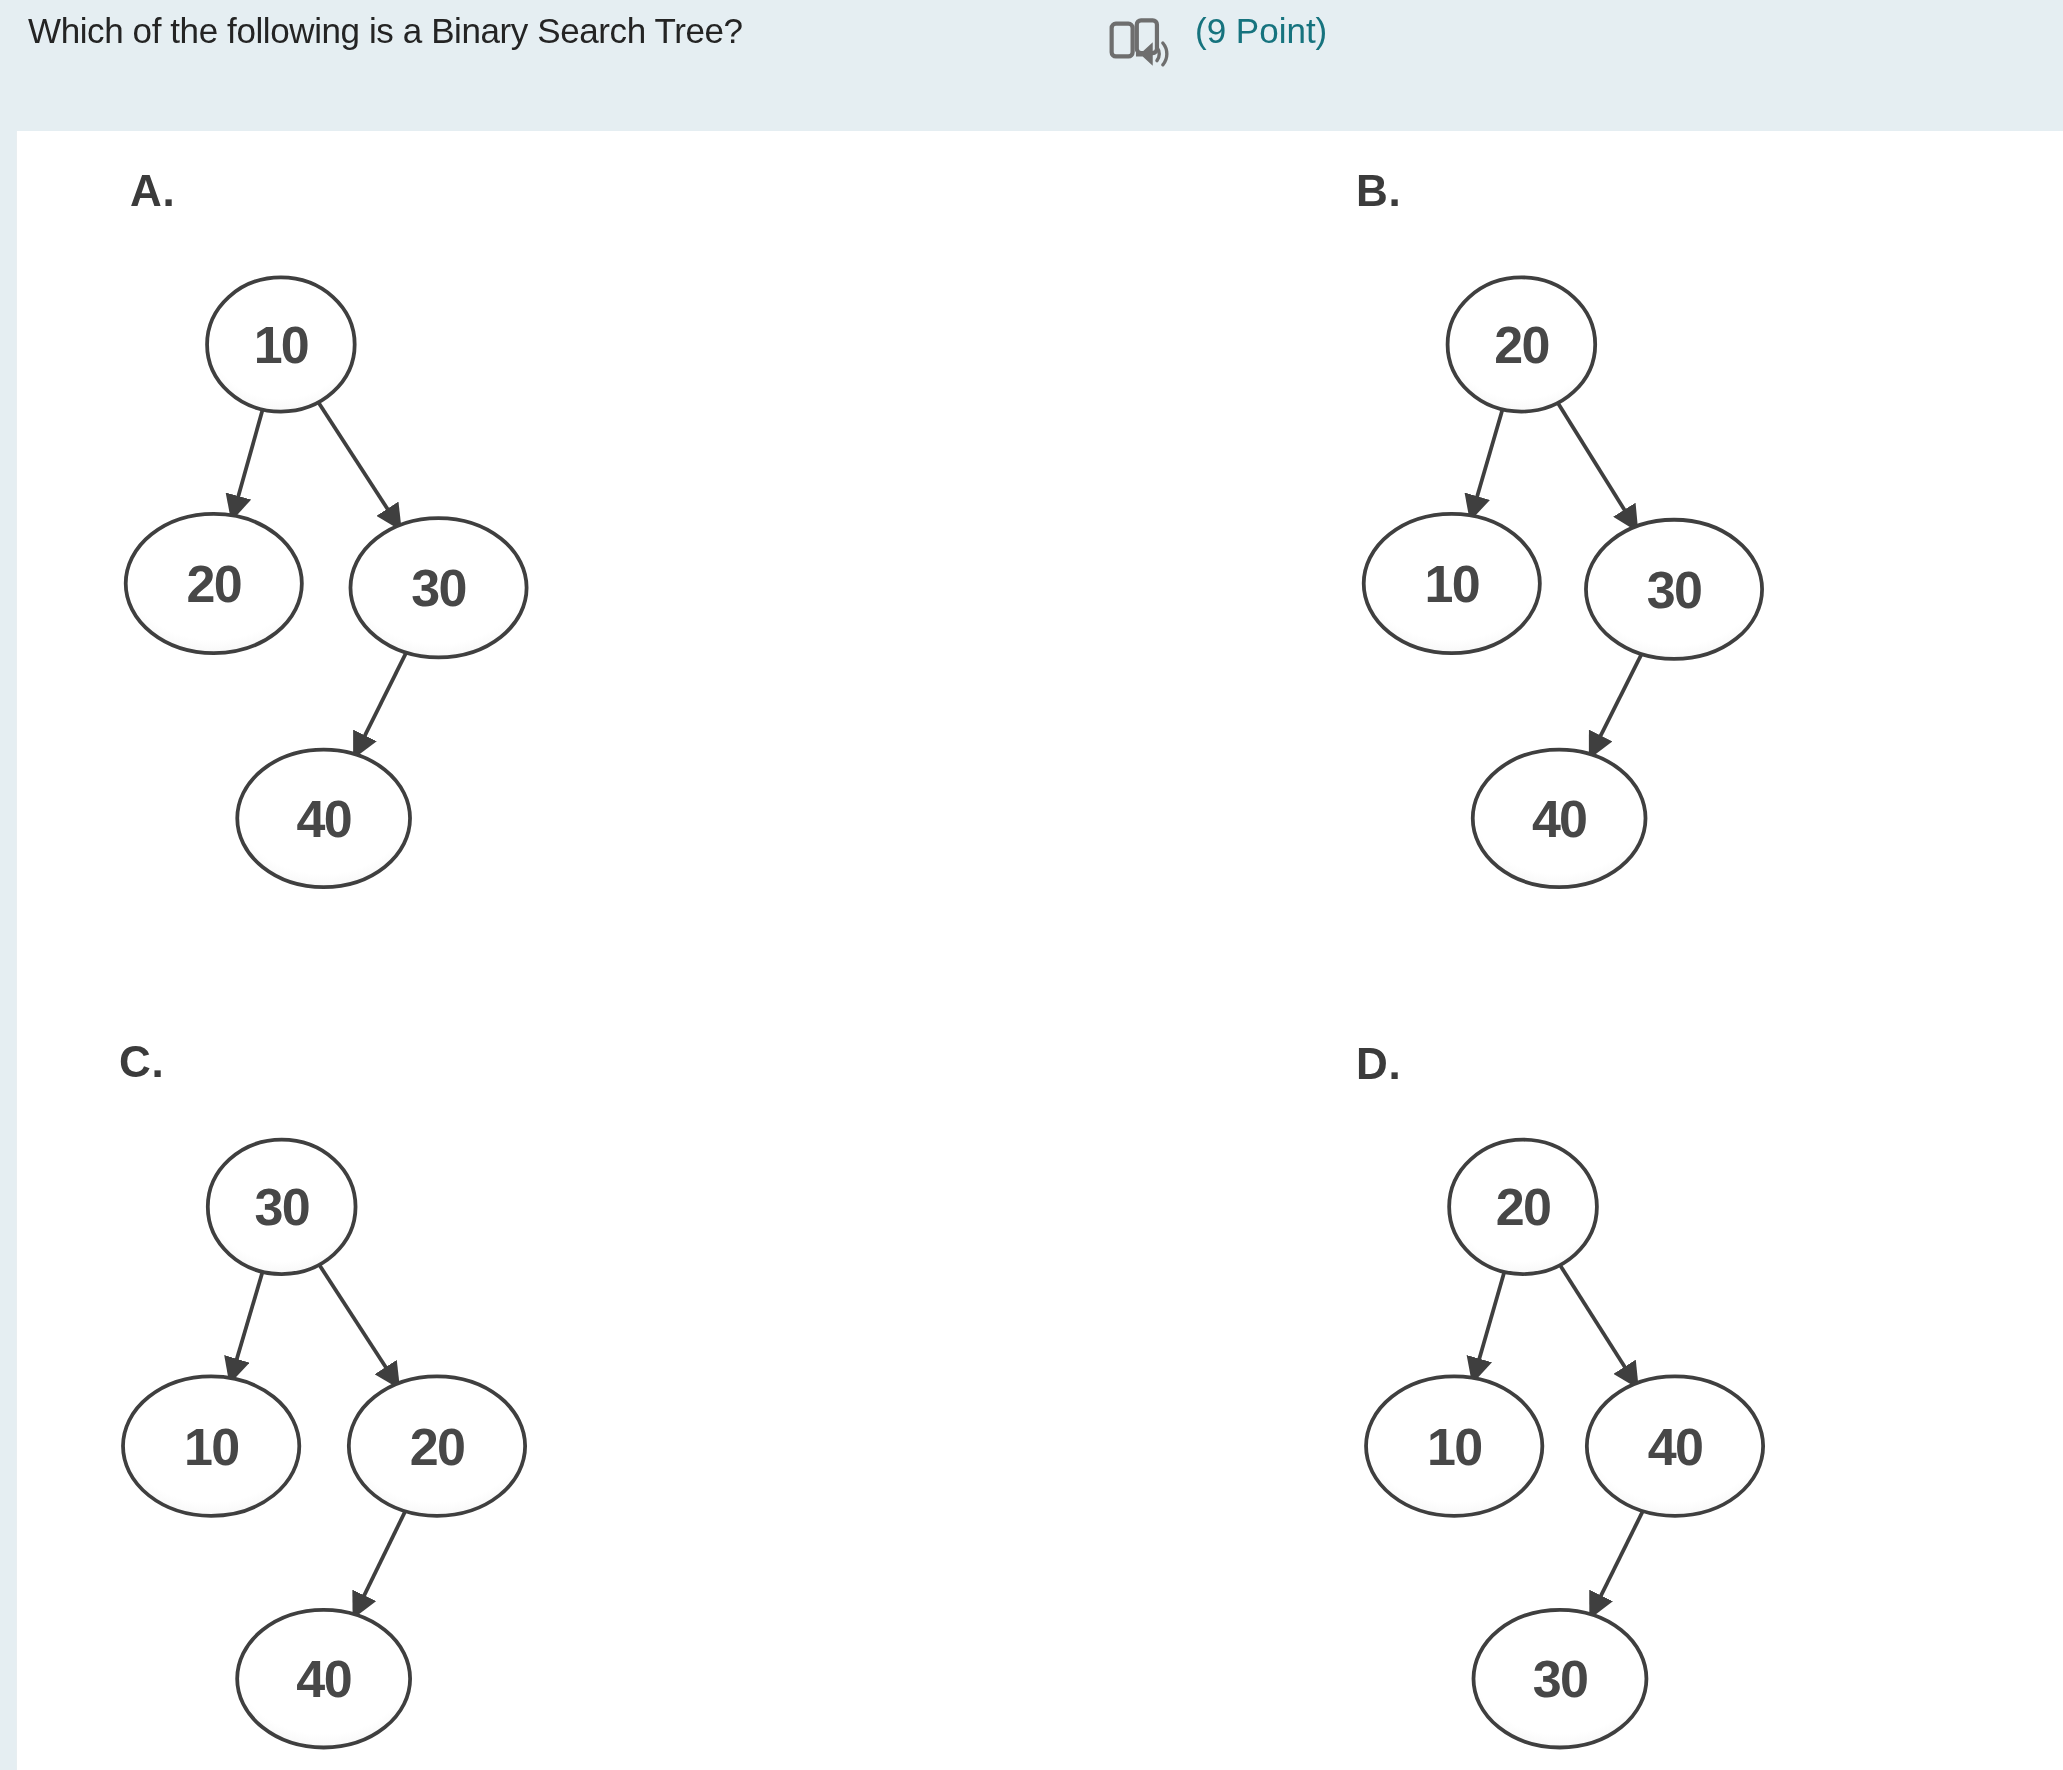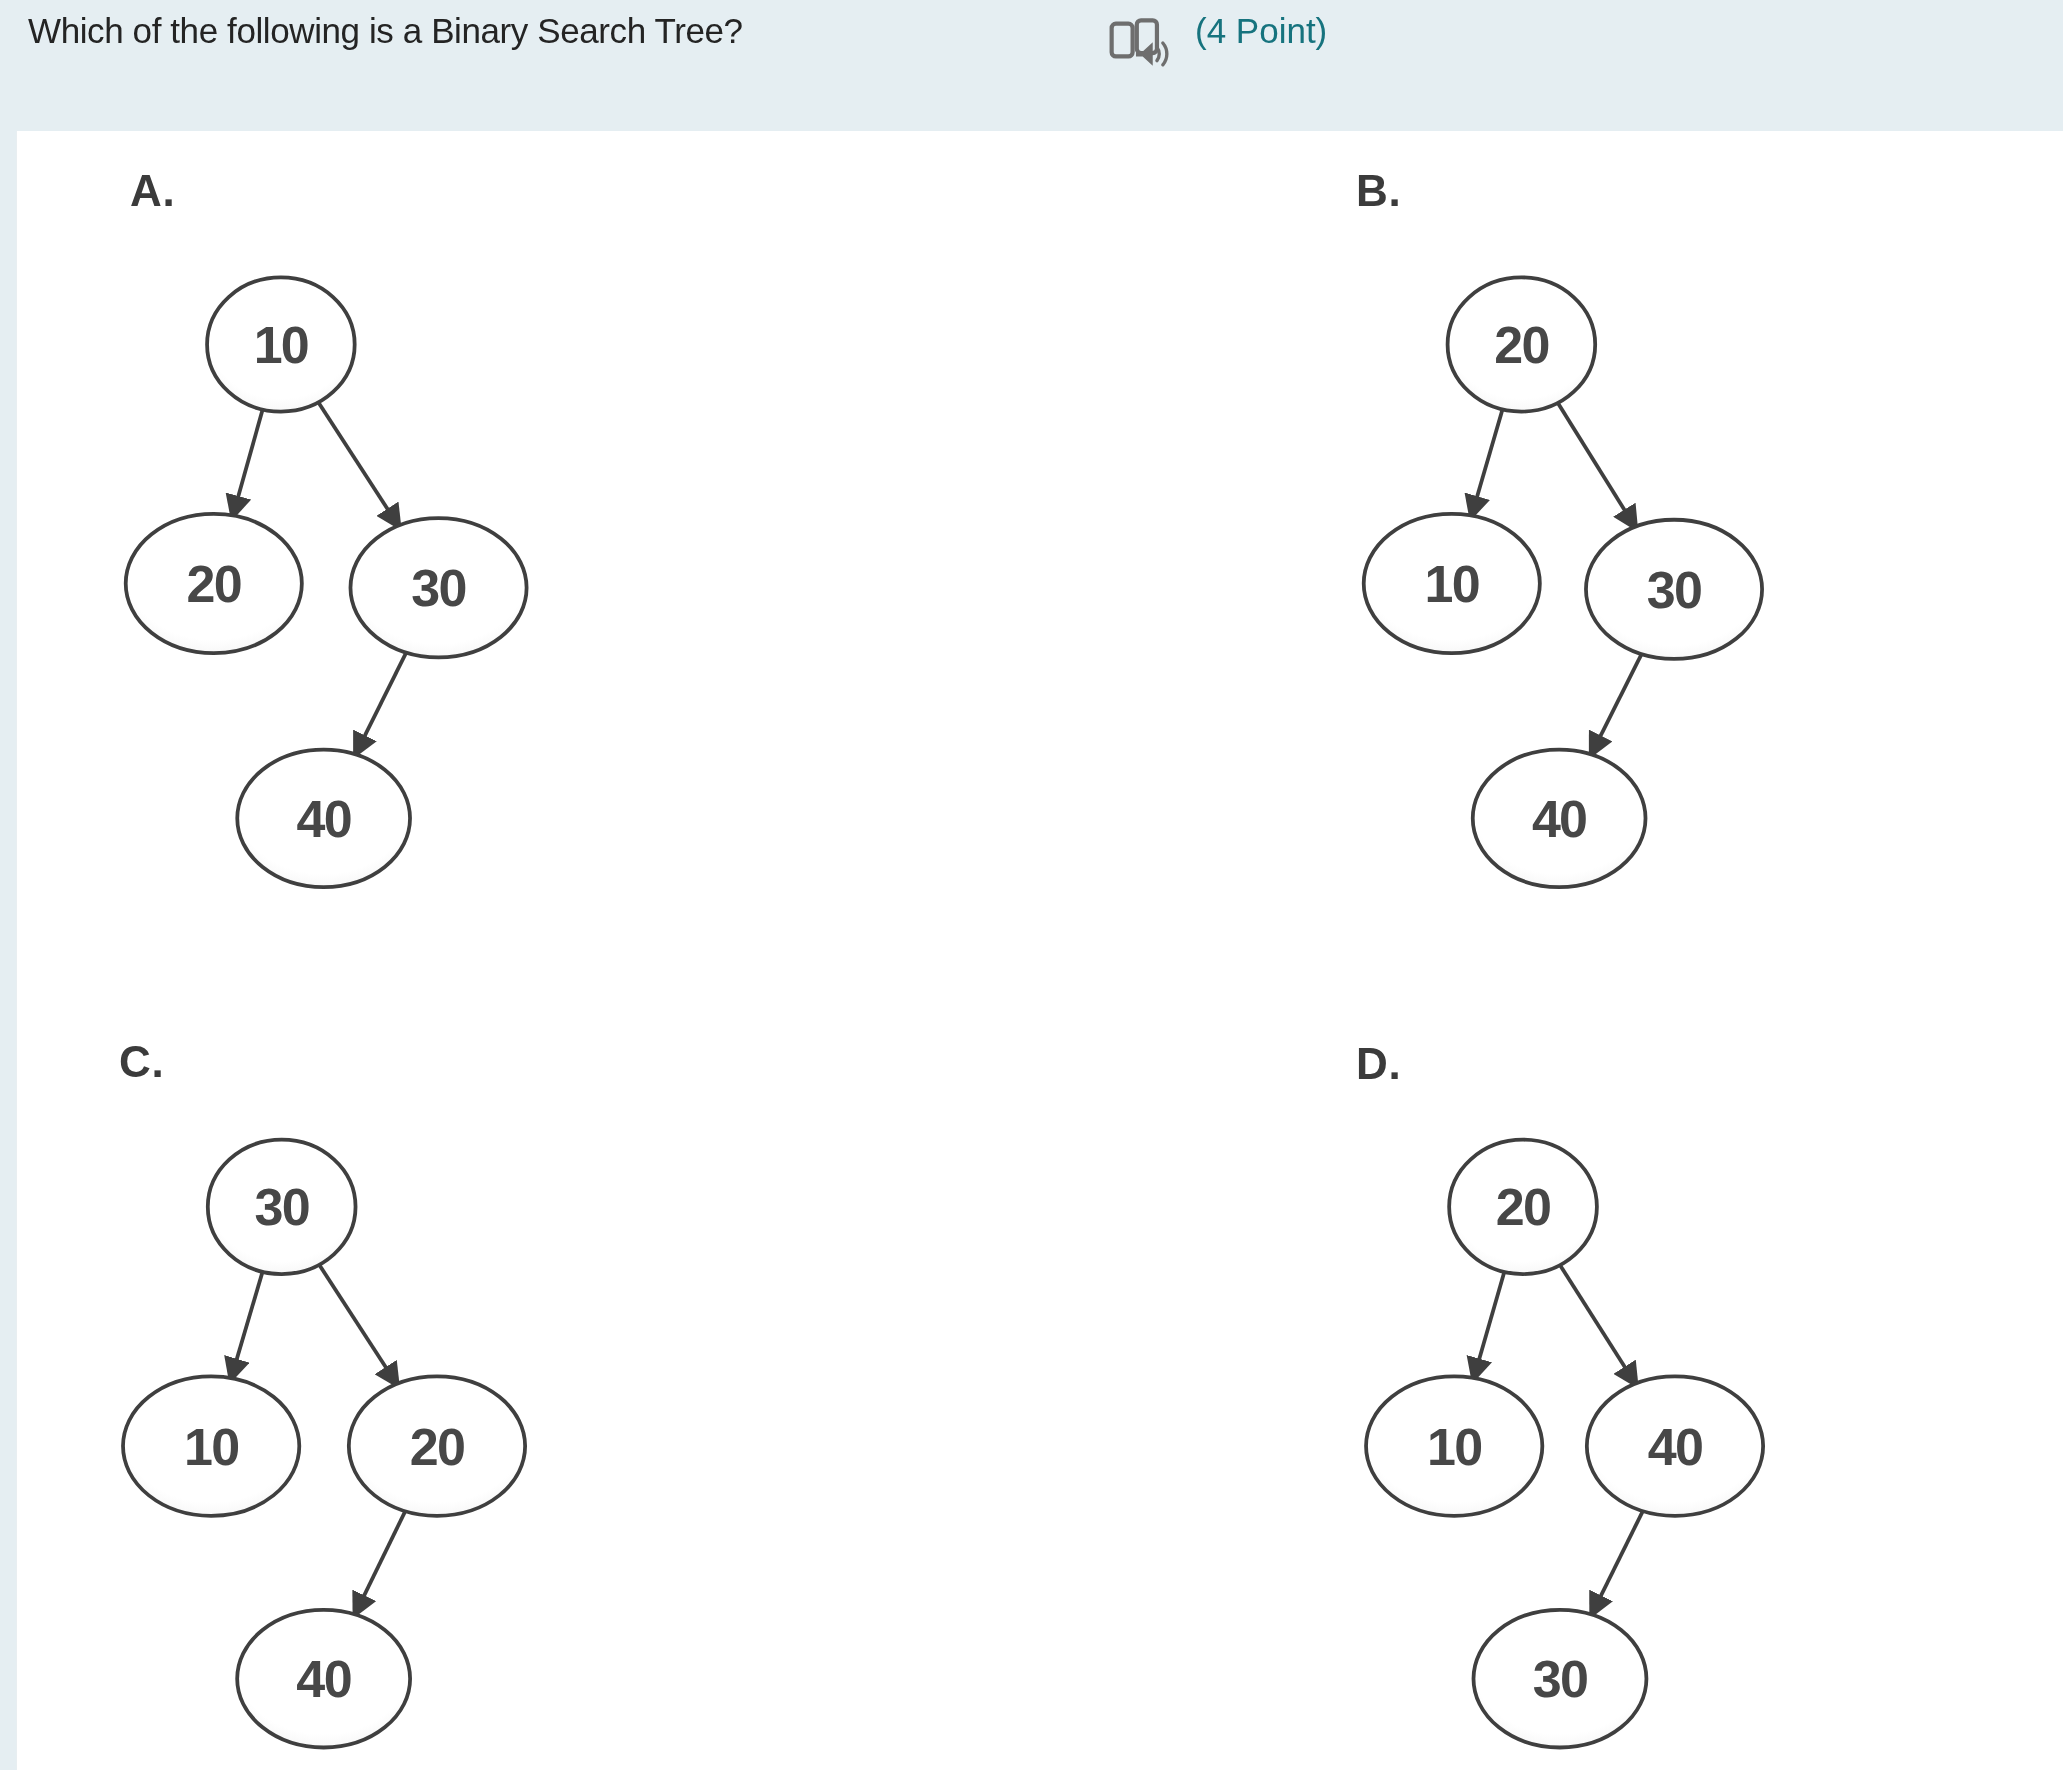--- a/index.html
+++ b/index.html
@@ -94,21 +94,21 @@
     <div class="question-text">Which of the following is a Binary Search Tree?</div>
 
     <svg class="ir-icon" viewBox="0 0 76 62">
       <rect class="book" x="3" y="8" width="25" height="39" rx="5"></rect>
       <rect class="book" x="33" y="4" width="24" height="39" rx="5"></rect>
       <path class="spk" d="M32 41 h8 l12 -11 v28 l-12 -11 h-8 z"></path>
       <path class="wave" d="M57 36 a13 13 0 0 1 0 16"></path>
       <path class="wave" d="M64 31 a20 20 0 0 1 0 26"></path>
     </svg>
 
-    <div class="points-text">(4 Point)</div>
+    <div class="points-text">(9 Point)</div>
   </div>
 
   <div class="content-panel"></div>
 
   <div id="label-a" class="option-label">A.</div>
   <div id="label-b" class="option-label">B.</div>
   <div id="label-c" class="option-label">C.</div>
   <div id="label-d" class="option-label">D.</div>
 
   <svg id="tree-a" class="tree-svg" width="420" height="629" viewBox="140 320 500 750">

